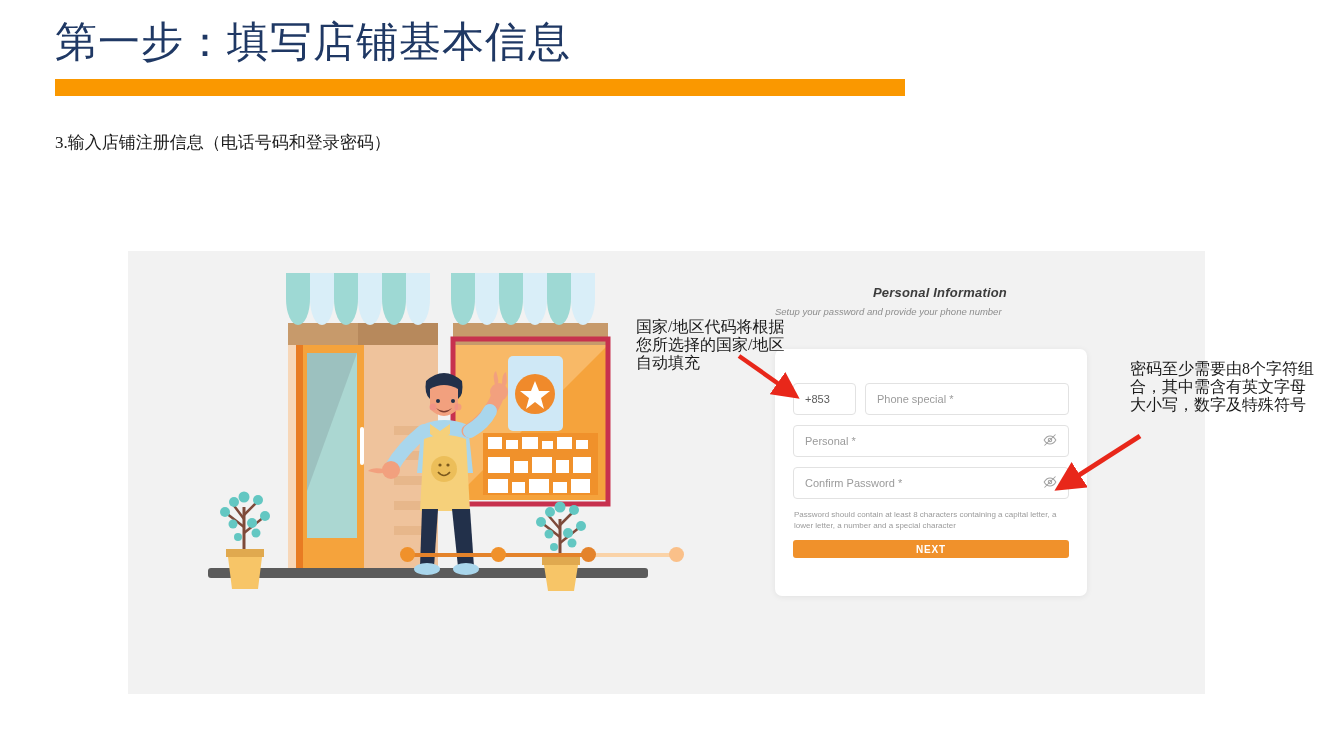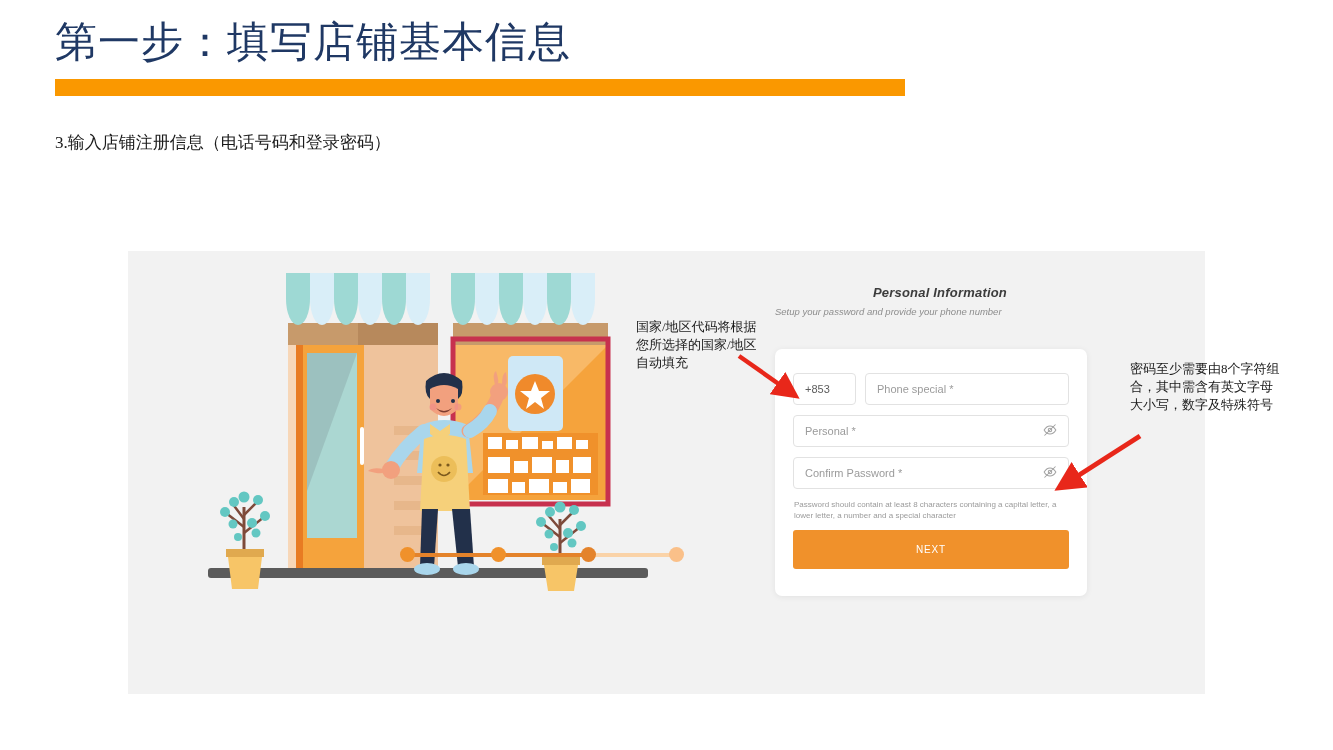--- a/index.html
+++ b/index.html
@@ -121,21 +121,21 @@
   .card {
     position: absolute;
     left: 647px;
     top: 98px;
     width: 312px;
     height: 247px;
     background: #ffffff;
     border-radius: 7px;
     box-shadow: 0 1px 6px rgba(0,0,0,.07);
   }
-  .card-inner { padding: 24px 18px 0 18px; }
+  .card-inner { padding: 34px 18px 0 18px; }
 
   .row { display: flex; gap: 9px; margin-bottom: 10px; }
   .field {
     height: 32px;
     border: 1px solid #e2e2e2;
     border-radius: 4px;
     display: flex;
     align-items: center;
     padding: 0 11px;
     font-size: 11px;
@@ -147,38 +147,38 @@
   .field.grow { flex: 1; justify-content: space-between; }
   .eye { flex: 0 0 auto; opacity: .55; }
 
   .hint {
     font-size: 8px;
     line-height: 11px;
     color: #9b9b9b;
     margin: 1px 0 9px 1px;
   }
   .next-btn {
-    height: 39px;
+    height: 18px;
     background: #F0912B;
     border-radius: 3px;
     color: #fff;
     font-size: 10px;
-    font-weight: normal;
+    font-weight: bold;
     letter-spacing: .8px;
     display: flex;
     align-items: center;
     justify-content: center;
     cursor: pointer;
   }
 
   
   .anno {
     position: absolute;
     font-family: "Liberation Serif", "DejaVu Serif", serif;
-    font-size: 13px;
+    font-size: 16px;
     line-height: 18px;
     color: #1a1a1a;
     white-space: pre-line;
   }
   .anno-left  { left: 636px; top: 318px; }
   .anno-right { left: 1130px; top: 360px; }
 
   .arrow { position: absolute; pointer-events: none; }
 </style>
 </head>

